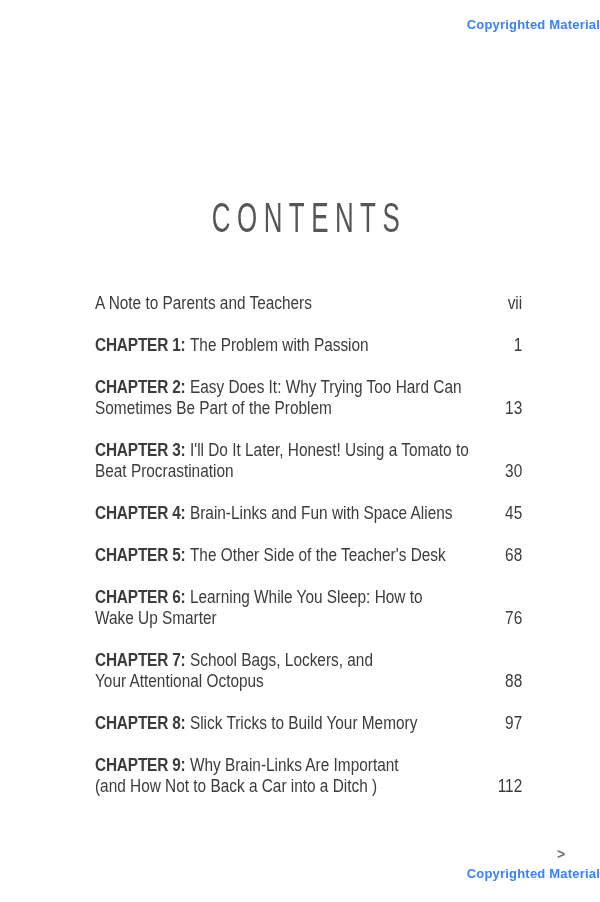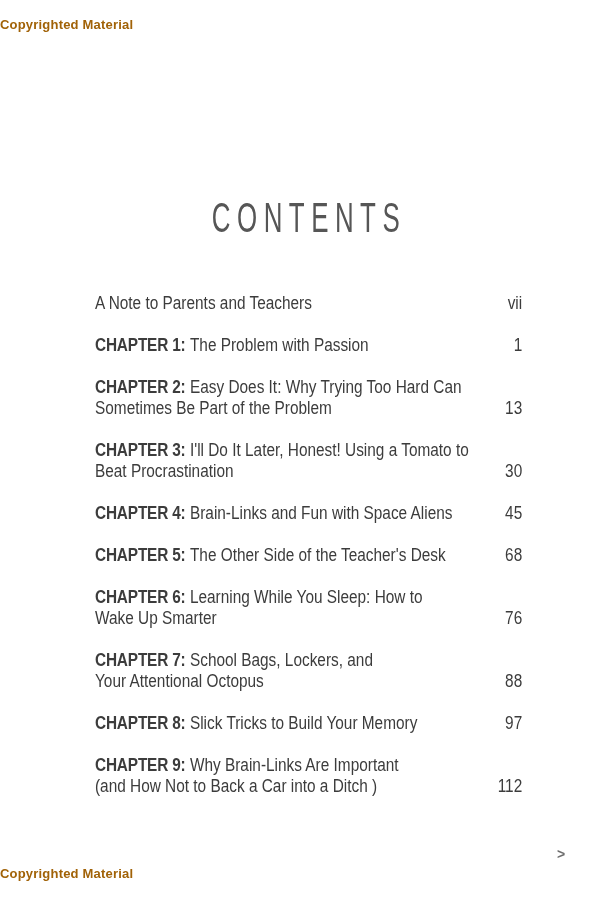--- a/index.html
+++ b/index.html
@@ -10,24 +10,24 @@
     overflow: hidden;
   }
   .page {
     position: relative;
     width: 600px; height: 902px;
     background: #ffffff;
   }
   .copyright {
     position: absolute;
     left: 0; width: 100%;
-    text-align: left;
+    text-align: right;
     font-size: 13px;
     font-weight: 700;
-    color: #a16207;
+    color: #3b82f6;
     letter-spacing: 0.2px;
   }
   .copyright.top { top: 17px; }
   .copyright.bottom { top: 866px; }
 
   .contents-heading {
     position: absolute;
     top: 193px;
     left: 51.5%;
     transform: translateX(-50%) scale(0.72, 1.18);

